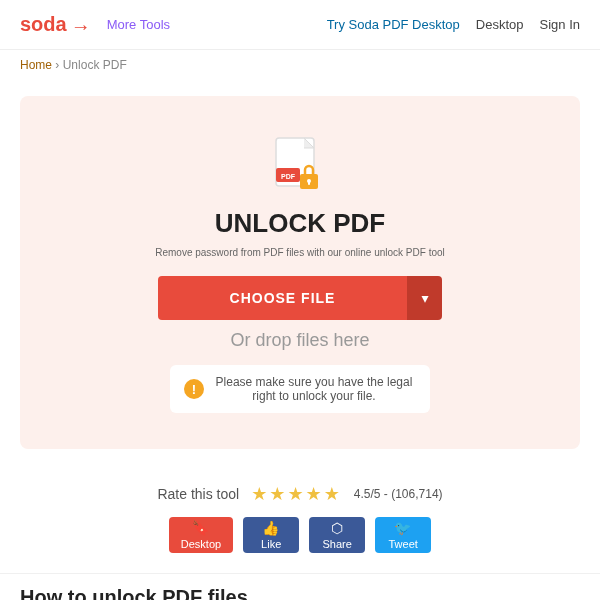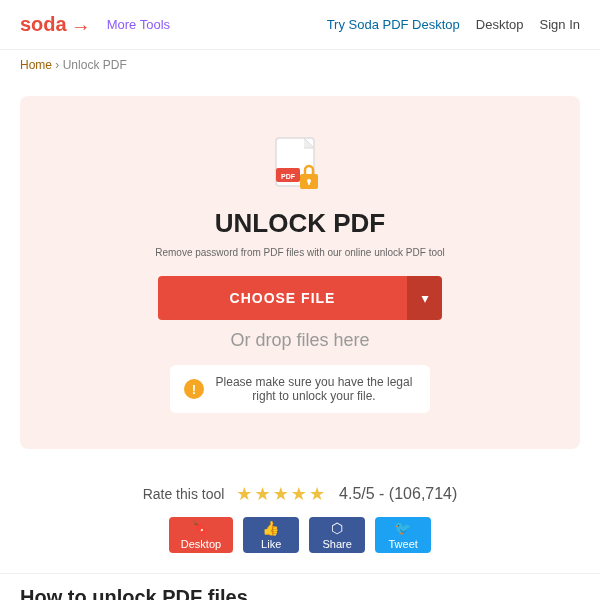--- a/index.html
+++ b/index.html
@@ -115,21 +115,21 @@
     .rating-section {
       display: flex;
       align-items: center;
       justify-content: center;
       gap: 12px;
       padding: 18px 36px 12px;
       font-size: 14px;
       color: #555;
     }
     .stars { color: #f0c040; font-size: 18px; letter-spacing: 2px; }
-    .rating-value { font-size: 16px; color: #555; }
+    .rating-value { font-size: 12px; color: #555; }
 
     
     .social-row {
       display: flex;
       align-items: center;
       justify-content: center;
       gap: 10px;
       padding-bottom: 20px;
     }
     .social-btn {

